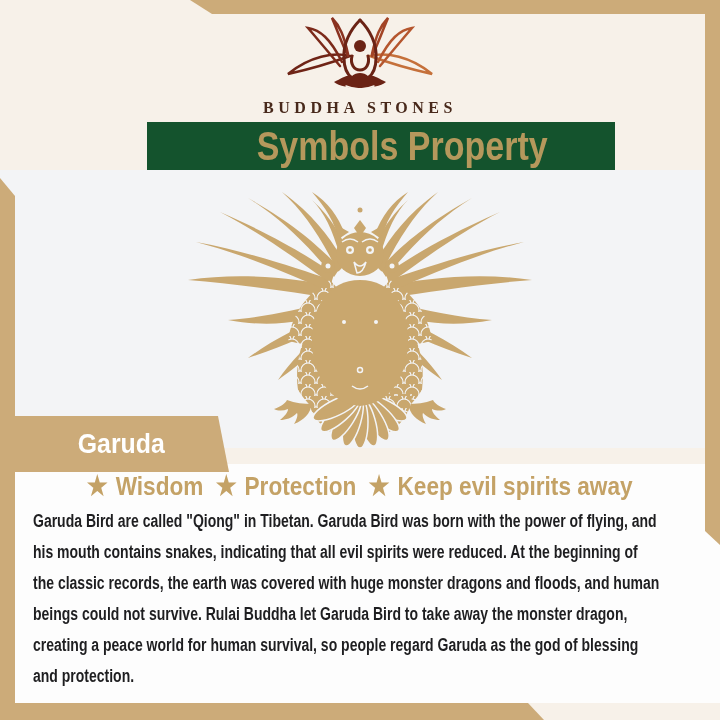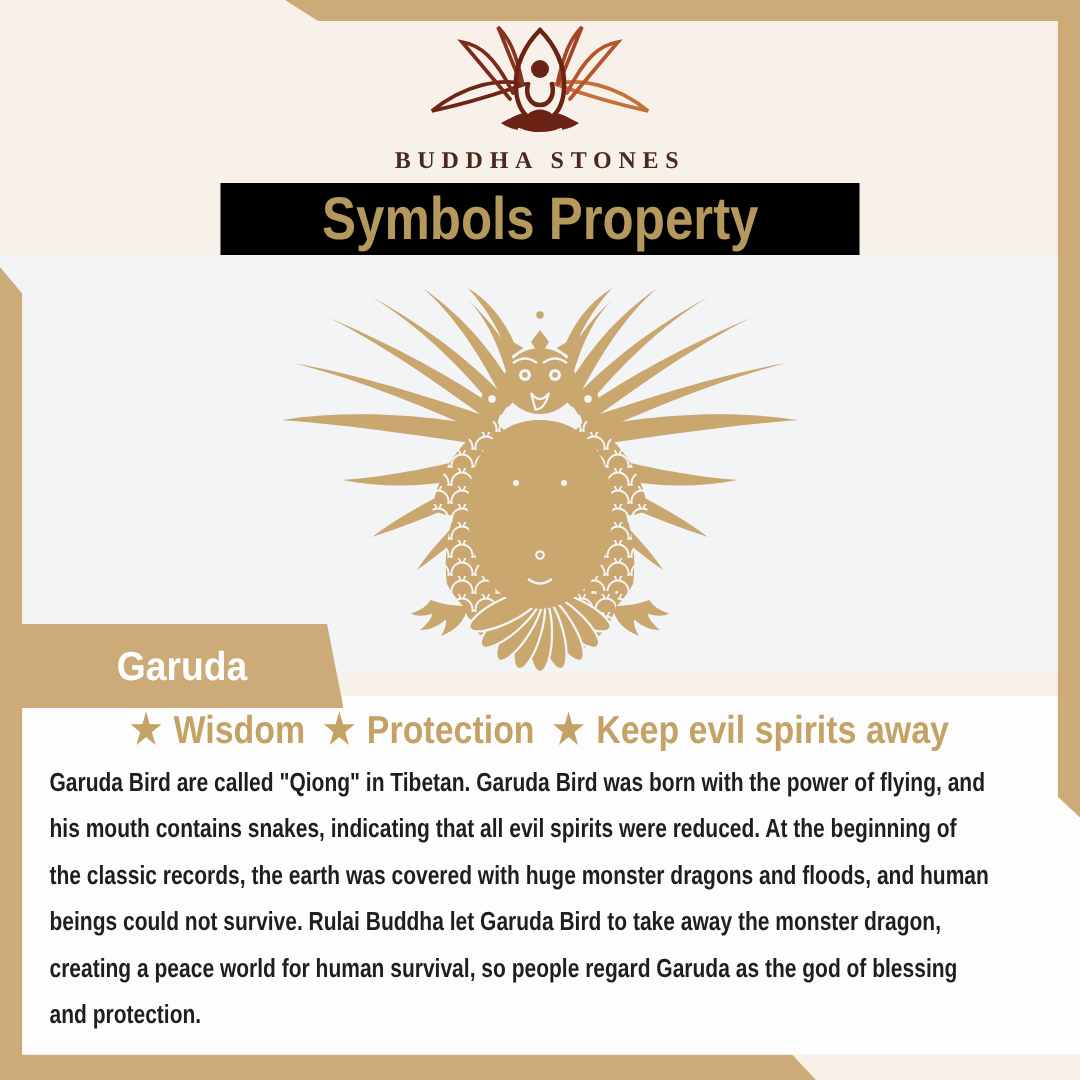--- a/index.html
+++ b/index.html
@@ -15,21 +15,21 @@
     clip-path:polygon(0 0,100% 18px,100% 100%,0 100%);}
   #strip-bottom{bottom:0;left:0;width:544px;height:17px;
     clip-path:polygon(0 0,calc(100% - 16px) 0,100% 100%,0 100%);}
   
   #logo{position:absolute;left:280px;top:12px;width:160px;height:90px;}
   #brand{position:absolute;left:0;right:0;top:99px;text-align:center;
     font-family:"Liberation Serif",serif;font-size:16px;font-weight:600;
     letter-spacing:4.5px;color:#48291b;}
   
   #heading-band{position:absolute;left:147px;top:122px;width:426px;height:48px;
-    background:#000000;display:flex;align-items:center;justify-content:center;}
+    background:#14532d;display:flex;align-items:center;justify-content:center;padding-left:42px;}
   #heading-band .t{display:inline-block;white-space:nowrap;font-size:40px;font-weight:700;
     color:#b5985c;transform:scaleX(.85);transform-origin:center;}
   
   #gray-band{position:absolute;left:0;top:170px;width:720px;height:278px;background:#f3f4f6;}
   #garuda{position:absolute;left:175px;top:180px;width:370px;height:268px;}
   
   #ribbon{position:absolute;left:13px;top:416px;width:216px;height:56px;background:#ccab79;
     clip-path:polygon(0 0,calc(100% - 11px) 0,100% 100%,0 100%);
     display:flex;align-items:center;justify-content:center;}
   #ribbon .t{display:inline-block;white-space:nowrap;color:#fff;font-size:27px;font-weight:700;

